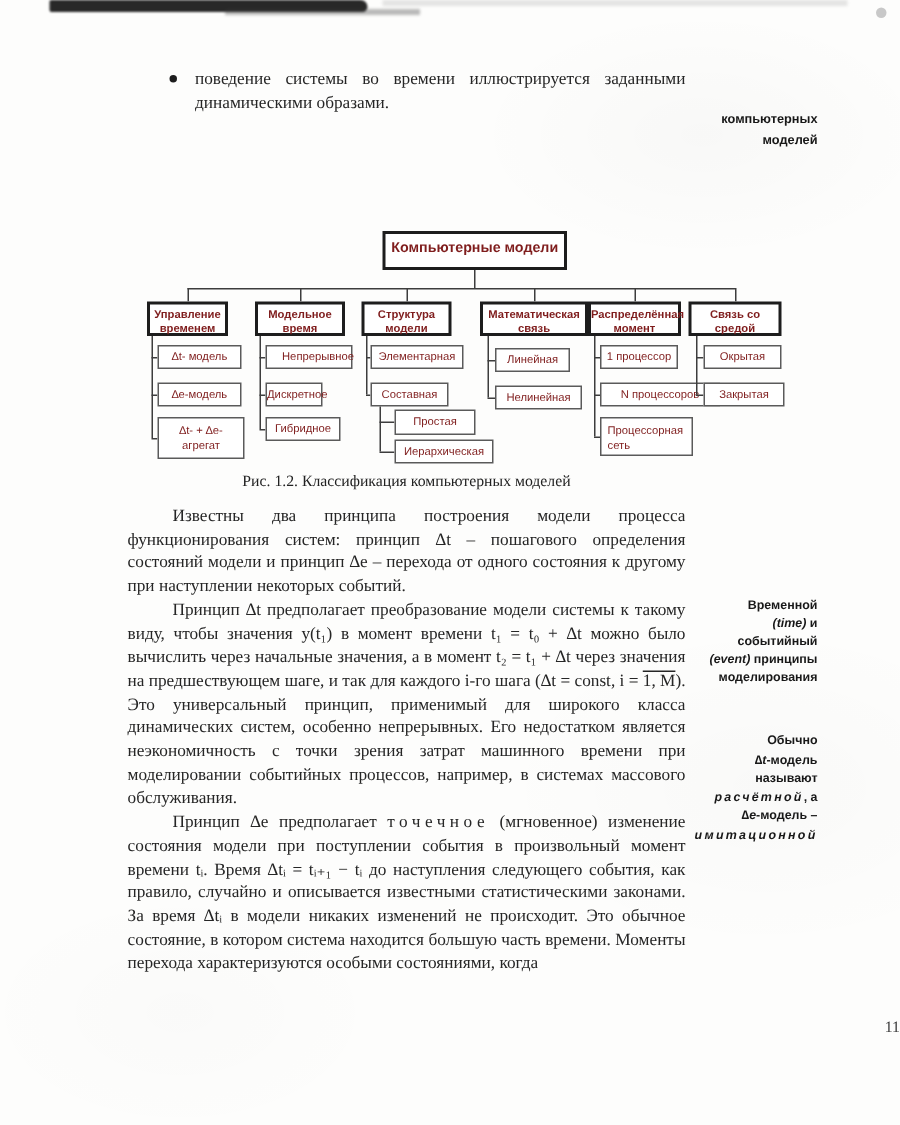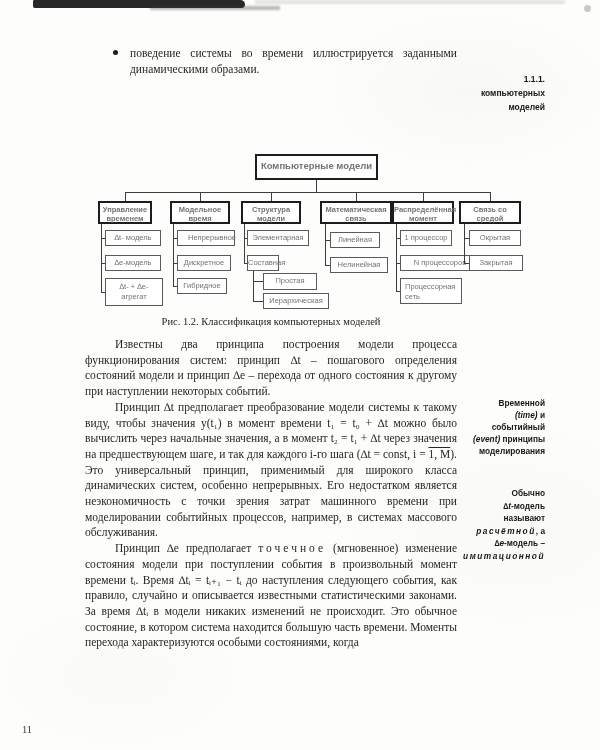--- a/index.html
+++ b/index.html
@@ -24,52 +24,51 @@
   .bullet-dot{position:absolute;left:28px;top:4px;width:5px;height:5px;border-radius:50%;background:#1d1d1d;}
   .p1{position:absolute;left:85px;top:82px;width:372px;text-indent:30px;}
   .lower-text{position:absolute;left:85px;top:337px;width:372px;}
   .lower-text p{margin:0;text-indent:30px;}
   .ov{text-decoration:overline;}
   .ls{letter-spacing:3px;}
 
   .caption{position:absolute;left:85px;top:316px;width:372px;text-align:center;font-size:10.5px;color:#222;font-family:Liberation Serif, serif;}
 
   
-  .diagram{position:absolute;left:85px;top:150px;width:465px;height:170px;font-family:"Liberation Sans","DejaVu Sans",sans-serif;color:#737373;}
+  .diagram{position:absolute;left:85px;top:150px;width:465px;height:170px;font-family:"Liberation Sans","DejaVu Sans",sans-serif;color:#7f1d1d;}
   .dbox{position:absolute;background:#fff;text-align:center;}
   .droot{border:2px solid #1d1d1d;font-weight:bold;font-size:9.5px;line-height:20px;}
   .dhead{border:2px solid #1d1d1d;font-weight:bold;font-size:7.5px;line-height:9px;padding-top:2px;}
   .dchild{border:1px solid #5a5a5a;font-size:7.5px;line-height:14px;}
   .dchild2{border:1px solid #5a5a5a;font-size:7.5px;line-height:9.5px;padding-top:3px;}
   .dchild2.la{text-align:left;padding-left:4px;}
   .vline{position:absolute;width:1px;background:#3d3d3d;}
   .hline{position:absolute;height:1px;background:#3d3d3d;}
 
   
   .mnote{position:absolute;right:55px;width:130px;text-align:right;font-family:"Liberation Sans","DejaVu Sans",sans-serif;font-weight:bold;color:#181818;}
   .note1{top:72px;font-size:8.5px;line-height:14.2px;}
   .note2{top:397px;font-size:8.3px;line-height:12.1px;}
   .note3{top:487px;font-size:8.3px;line-height:12.6px;}
   .mnote .it{font-style:italic;}
   .mnote .itsp{font-style:italic;letter-spacing:1.5px;}
 
-  .pageno{position:absolute;left:0;right:0;top:680px;text-align:left;font-size:10.5px;color:#3a3a3a;padding-left:22px;margin-top:44px;}
+  .pageno{position:absolute;left:0;right:0;top:680px;text-align:right;font-size:10.5px;color:#3a3a3a;padding-left:22px;}
 </style>
 </head>
 <body>
 
 <div class="page">
 
   <div class="smudge1"></div>
   <div class="smudge2"></div>
   <div class="smudge3"></div>
   <div class="dot-tr"></div>
 
   <div class="mnote note1">
-    <div>1.1.1.</div>
     <div>компьютерных</div>
     <div>моделей</div>
   </div>
 
   <div class="bullet-block bodytext">
     <span class="bullet-dot"></span>
     <span>поведение системы во времени иллюстрируется заданными динамическими образами.</span>
   </div>
 
 
@@ -98,28 +97,28 @@
     <div class="hline" style="left:16px;top:142px;width:4px;"></div>
     <div class="dbox dchild" style="left:20px;top:80px;width:56px;height:16px;">∆t- модель</div>
     <div class="dbox dchild" style="left:20px;top:105px;width:56px;height:16px;">∆e-модель</div>
     <div class="dbox dchild2" style="left:20px;top:128px;width:58px;height:28px;">∆t- + ∆e- агрегат</div>
 
     <div class="vline" style="left:88px;top:74px;height:62px;"></div>
     <div class="hline" style="left:88px;top:88px;width:4px;"></div>
     <div class="hline" style="left:88px;top:113px;width:4px;"></div>
     <div class="hline" style="left:88px;top:136px;width:4px;"></div>
     <div class="dbox dchild" style="left:92px;top:80px;width:58px;height:16px;padding-left:10px;">Непрерывное</div>
-    <div class="dbox dchild" style="left:92px;top:105px;width:54px;height:16px;">Дискретное</div>
+    <div class="dbox dchild" style="left:92px;top:105px;width:38px;height:16px;">Дискретное</div>
     <div class="dbox dchild" style="left:92px;top:128px;width:50px;height:16px;">Гибридное</div>
 
     <div class="vline" style="left:159px;top:74px;height:39px;"></div>
     <div class="hline" style="left:159px;top:88px;width:3px;"></div>
     <div class="hline" style="left:159px;top:113px;width:3px;"></div>
     <div class="dbox dchild" style="left:162px;top:80px;width:62px;height:16px;">Элементарная</div>
-    <div class="dbox dchild" style="left:162px;top:105px;width:32px;height:16px;">Составная</div>
+    <div class="dbox dchild" style="left:162px;top:105px;width:52px;height:16px;">Составная</div>
     <div class="vline" style="left:168px;top:121px;height:30px;"></div>
     <div class="hline" style="left:168px;top:131px;width:10px;"></div>
     <div class="hline" style="left:168px;top:151px;width:10px;"></div>
     <div class="dbox dchild" style="left:178px;top:123px;width:54px;height:17px;">Простая</div>
     <div class="dbox dchild" style="left:178px;top:143px;width:66px;height:16px;">Иерархическая</div>
 
     <div class="vline" style="left:240px;top:74px;height:41px;"></div>
     <div class="hline" style="left:240px;top:90px;width:5px;"></div>
     <div class="hline" style="left:240px;top:115px;width:5px;"></div>
     <div class="dbox dchild" style="left:245px;top:82px;width:50px;height:16px;">Линейная</div>

